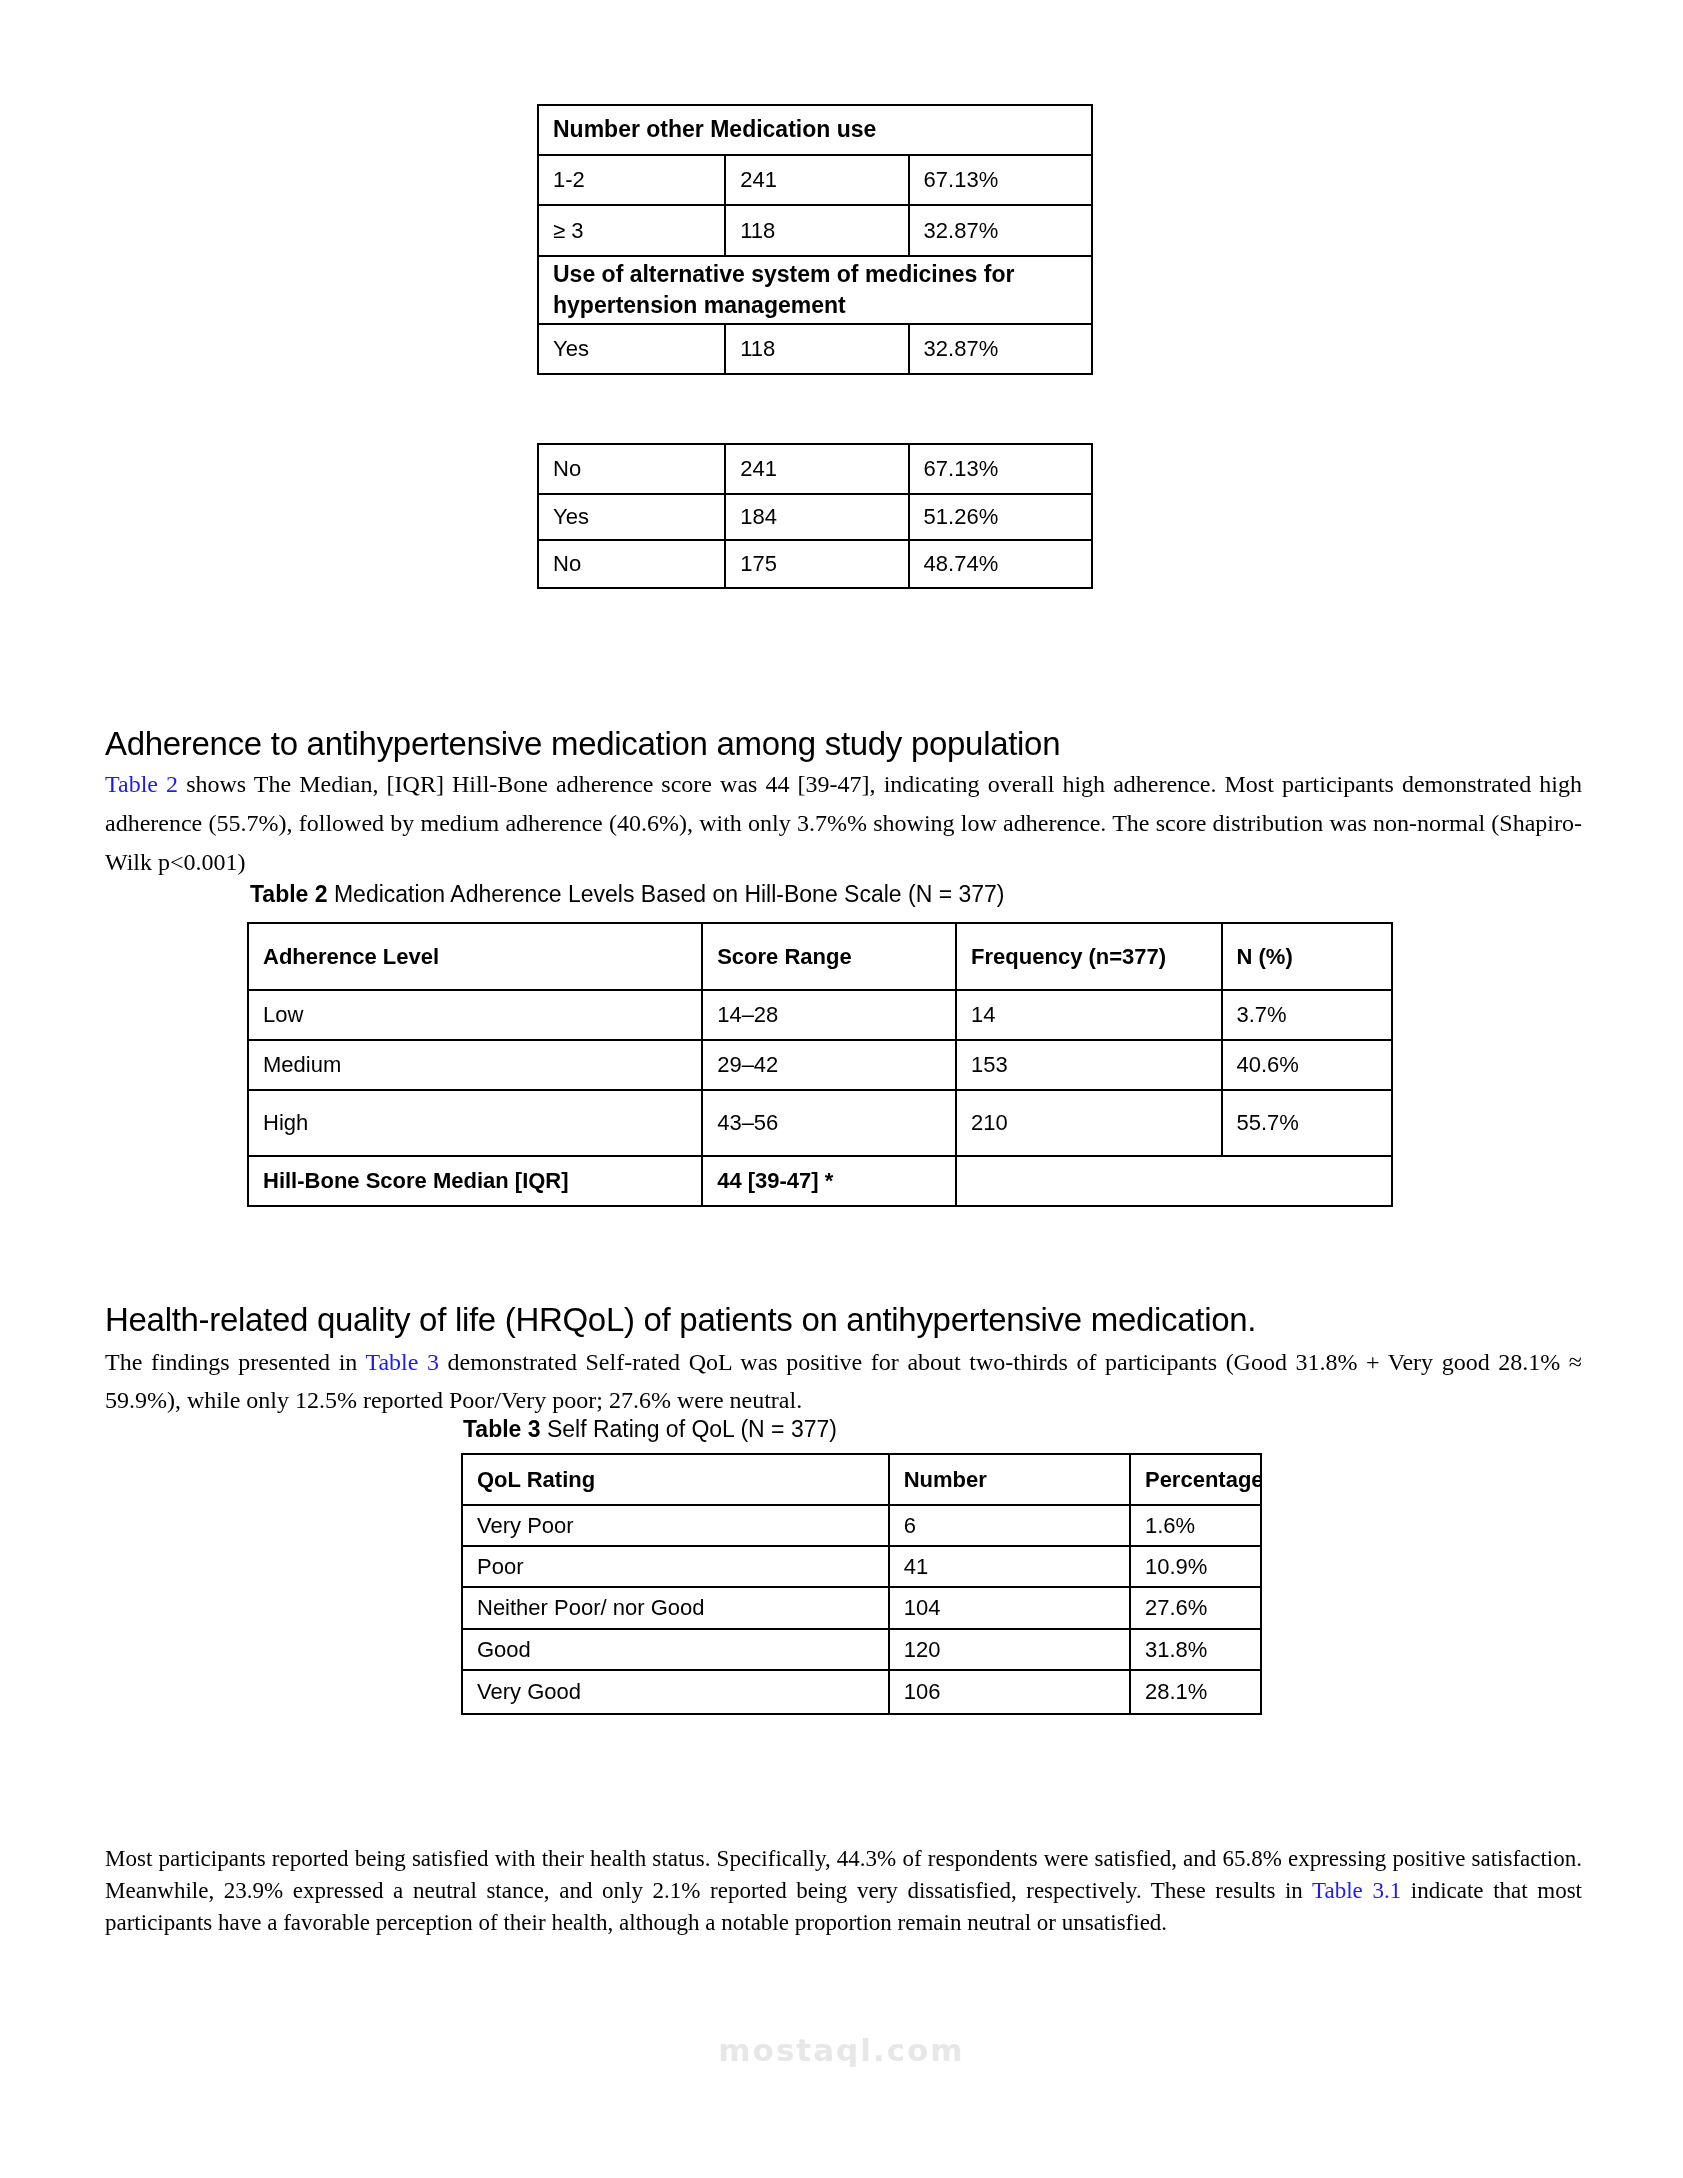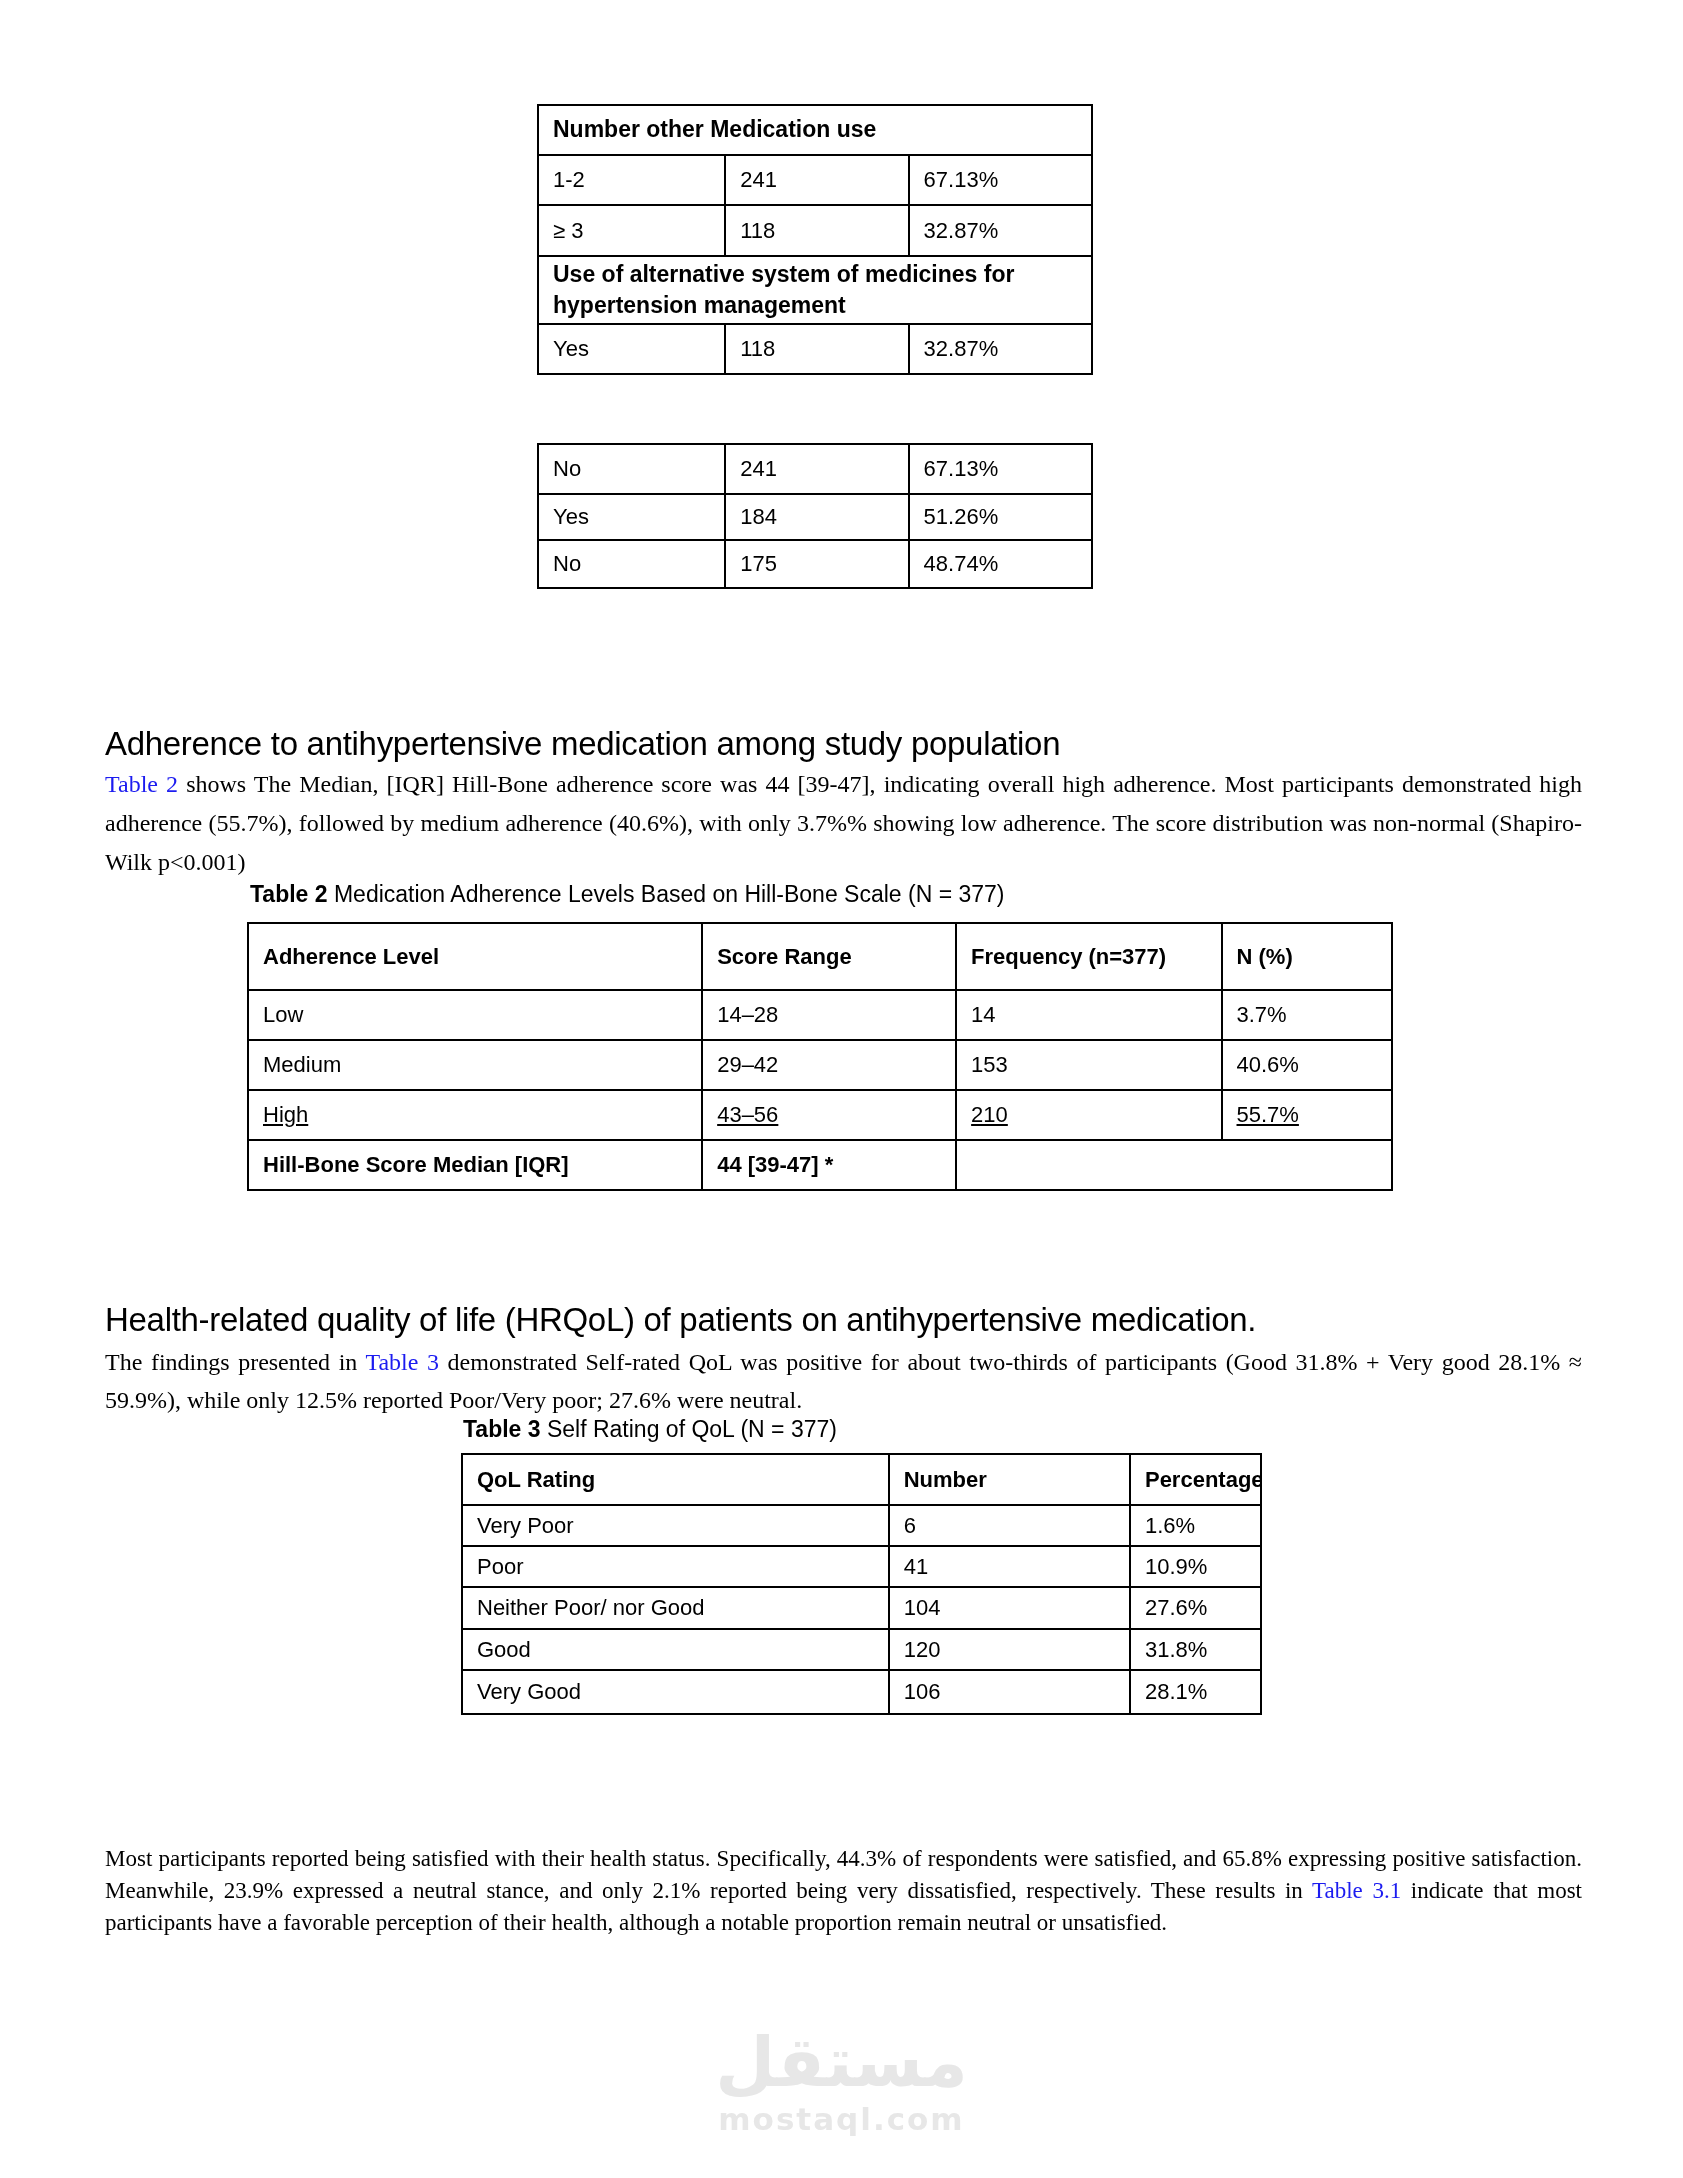--- a/index.html
+++ b/index.html
@@ -173,21 +173,21 @@
       <td>14–28</td>
       <td>14</td>
       <td>3.7%</td>
     </tr>
     <tr style="height:50px;">
       <td>Medium</td>
       <td>29–42</td>
       <td>153</td>
       <td>40.6%</td>
     </tr>
-    <tr style="height:50px;text-decoration:underline;">
+    <tr style="height:66px;">
       <td>High</td>
       <td>43–56</td>
       <td>210</td>
       <td>55.7%</td>
     </tr>
     <tr style="height:50px;border-radius:15px;">
       <td class="bold">Hill-Bone Score Median [IQR]</td>
       <td class="bold">44 [39-47] *</td>
       <td colspan="2"></td>
     </tr>
@@ -237,18 +237,17 @@
       <td>106</td>
       <td>28.1%</td>
     </tr>
   </tbody>
     </table>
 
   <p class="body-para tight" style="top:1820px;"><span>Most participants reported being satisfied with their health status. Specifically, 44.3% of respondents were satisfied, and 65.8% expressing positive satisfaction. Meanwhile, 23.9% expressed a neutral stance, and only 2.1% reported being very dissatisfied, respectively. These results in </span><span class="ref-link">Table 3.1</span><span> indicate that most participants have a favorable perception of their health, although a notable proportion remain neutral or unsatisfied.</span></p>
 
 
   <div class="watermark">
-    <div class="wm-arabic">مستقل</div>
     <div class="wm-domain">mostaql.com</div>
   </div>
 
 </div>
 
 
 </body></html>

